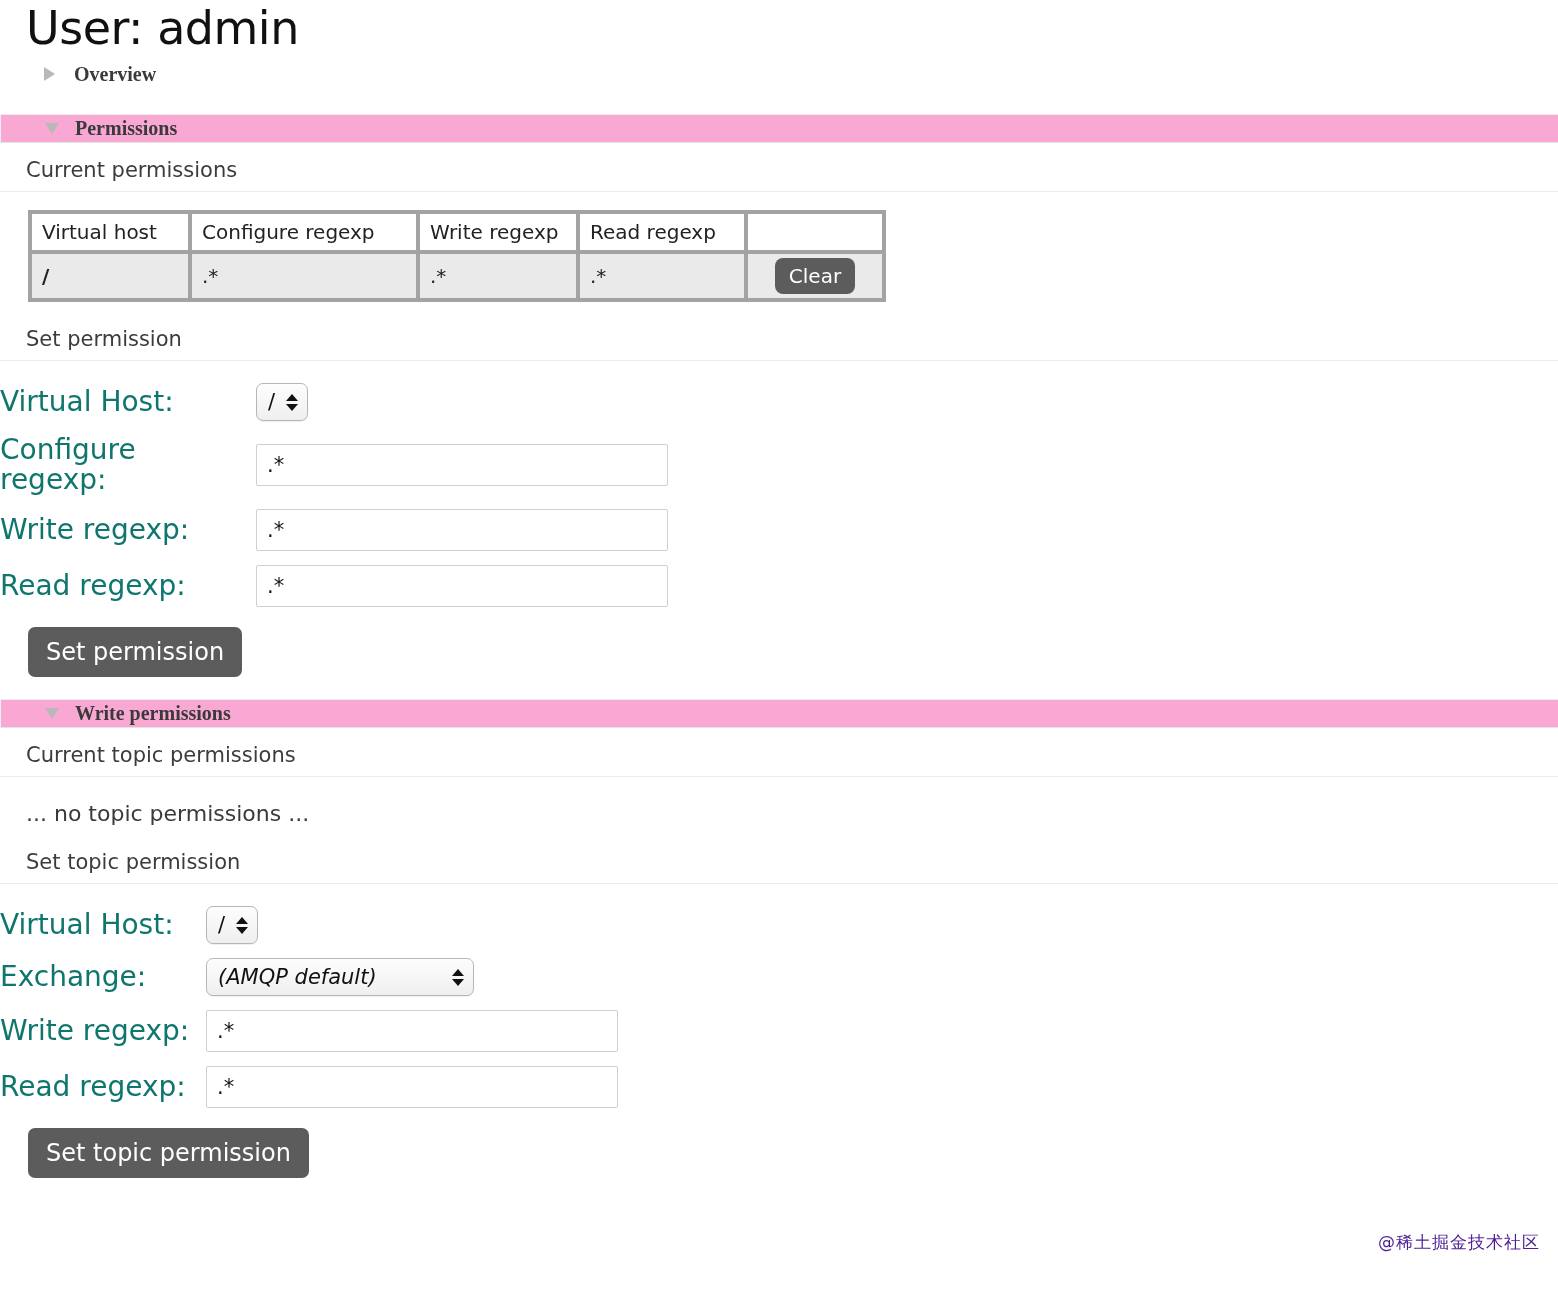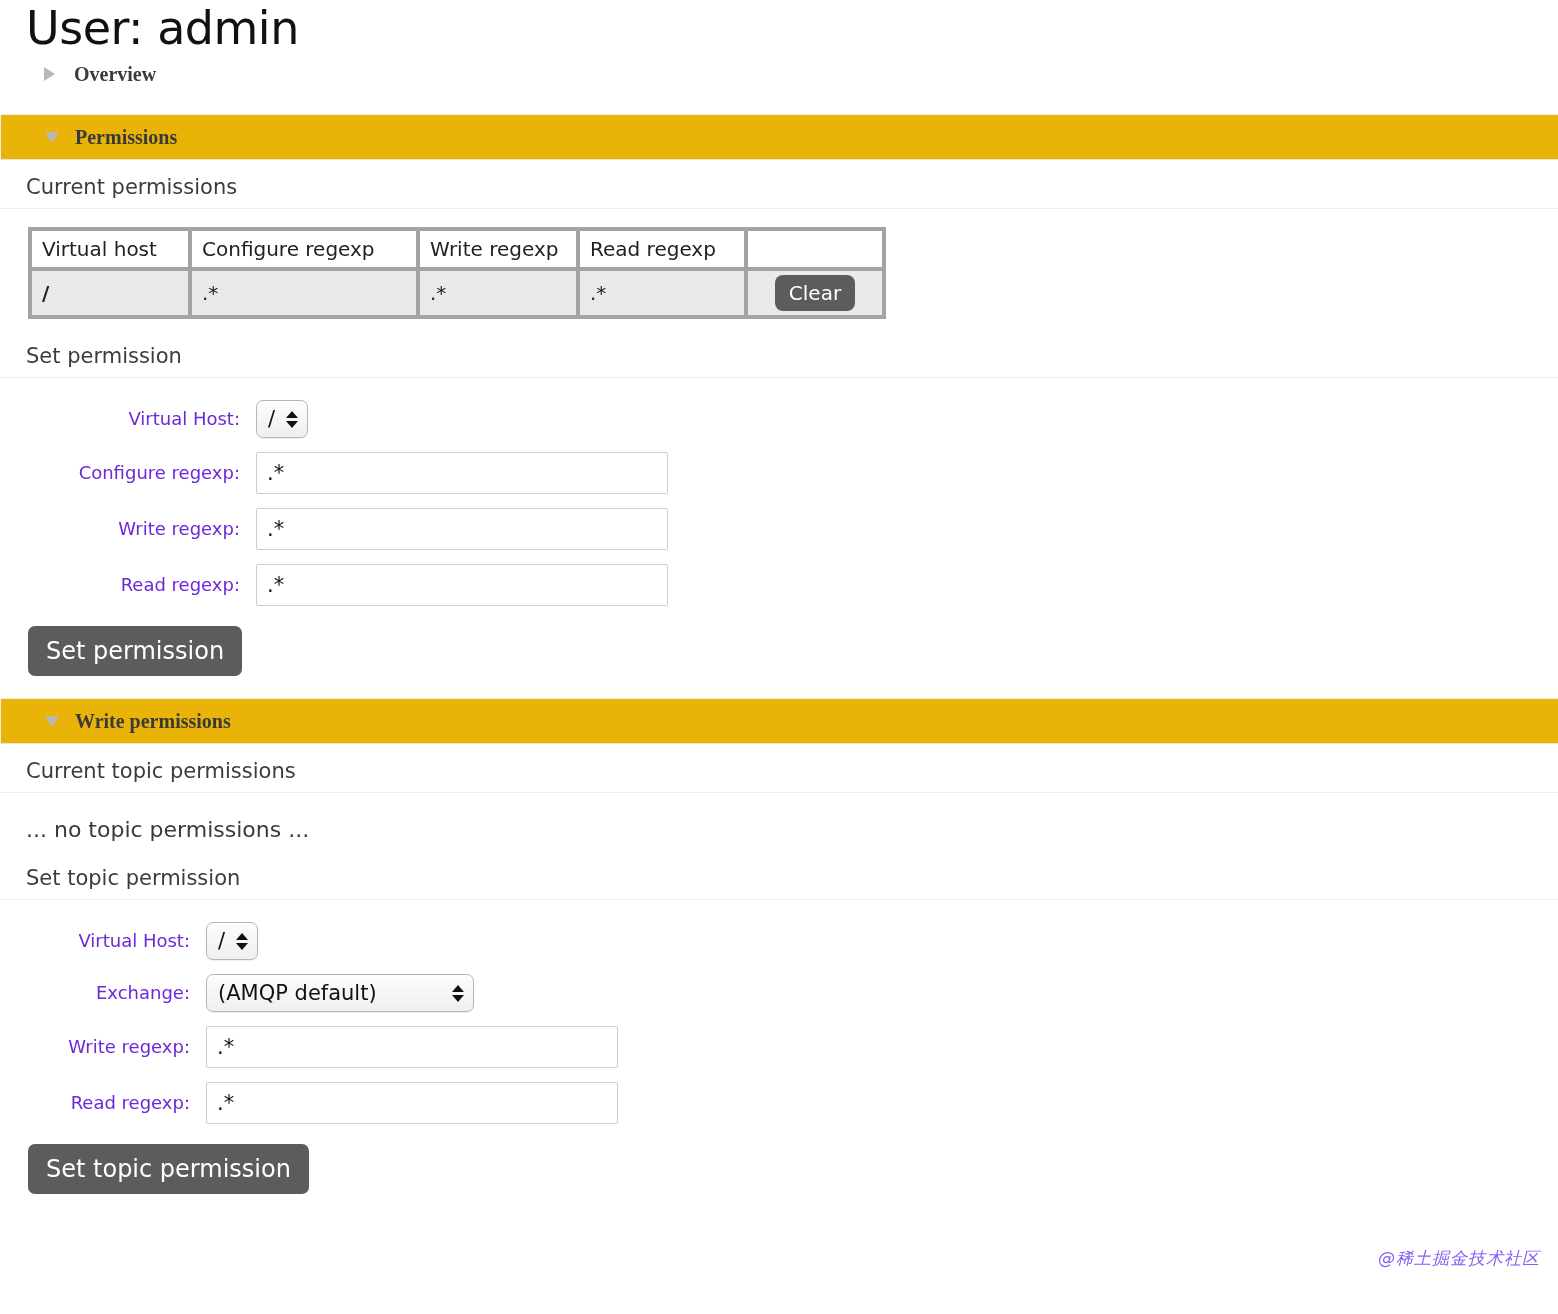--- a/index.html
+++ b/index.html
@@ -39,26 +39,26 @@
     font-weight: bold;
     color: #3a3a3a;
     position: relative;
   }
   .section-head.plain {
     background: transparent;
     border: none;
     height: 36px;
   }
   .section-head.banded {
-    background: #eab308;
+    background: #f9a8d4;
     border-top: 1px solid #eeeeee;
     border-bottom: 1px solid #e4e4e4;
     border-left: 1px solid #efefef;
     margin-top: 22px;
-    height: 46px;
+    height: 29px;
   }
   .tri {
     position: absolute;
     left: 44px;
     width: 0;
     height: 0;
   }
   .tri.right {
     border-left: 11px solid #b8b8b8;
     border-top: 7px solid transparent;
@@ -133,23 +133,22 @@
   .form {
     margin-top: 22px;
     margin-left: 0;
   }
   .form-row {
     display: flex;
     align-items: center;
     margin-bottom: 14px;
   }
   .form-label {
-    text-align: right;
-    font-size: 18px;
-    color: #6d28d9;
+    font-size: 28px;
+    color: #0f766e;
     padding-right: 16px;
     line-height: 30px;
   }
   .form1 .form-label { width: 256px; }
   .form2 .form-label { width: 206px; }
 
   input.txt {
     font-family: inherit;
     font-size: 21px;
     color: #111111;
@@ -171,21 +170,21 @@
     border: 1px solid #b6b6b6;
     border-radius: 7px;
     font-size: 21px;
     color: #111111;
     padding: 3px 7px 3px 11px;
     height: 38px;
     cursor: pointer;
     box-shadow: 0 1px 0 rgba(0,0,0,0.06);
   }
   .popup.narrow { min-width: 52px; }
-  .popup.wide   { min-width: 268px; }
+  .popup.wide   { min-width: 268px; font-style: italic; }
   .popup .pv { padding-right: 10px; white-space: nowrap; }
   .arrows {
     display: inline-flex;
     flex-direction: column;
     justify-content: center;
     gap: 3px;
     padding-right: 2px;
   }
   .arrows i {
     display: block;
@@ -201,26 +200,25 @@
   .empty-note {
     font-size: 22px;
     color: #3a3a3a;
     padding: 22px 0 0 26px;
     line-height: 30px;
   }
 
   .watermark {
     position: absolute;
     right: 18px;
-    bottom: 44px;
+    bottom: 60px;
     font-size: 17px;
-    color: #8b5cf6;
+    color: #4c1d95;
     letter-spacing: 1px;
     user-select: none;
-    font-style: italic;
   }
   .gap-sm { height: 12px; }
 </style>
 </head>
 <body>
 
 <h1 class="page-title">User: admin</h1>
 
 <div class="section-head plain">
   <span class="tri right"></span>

